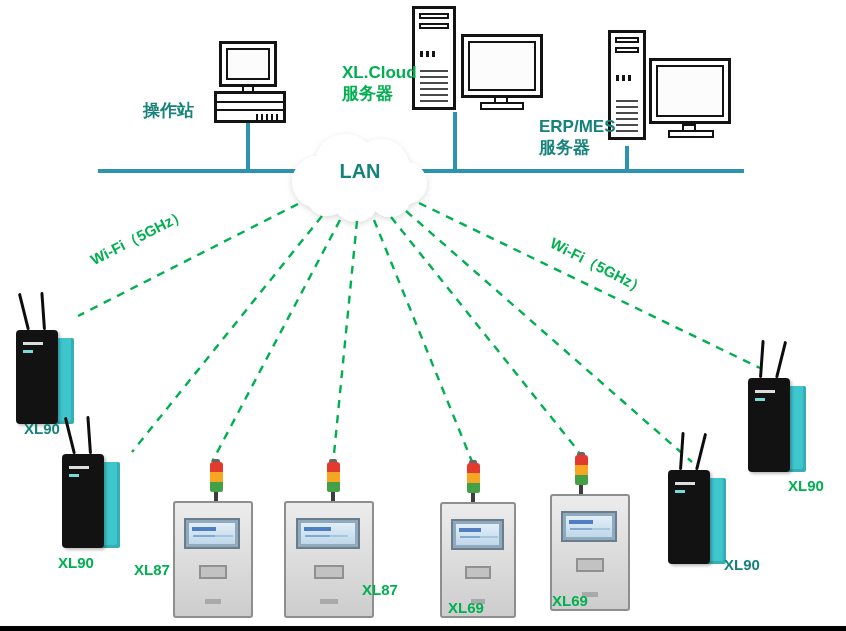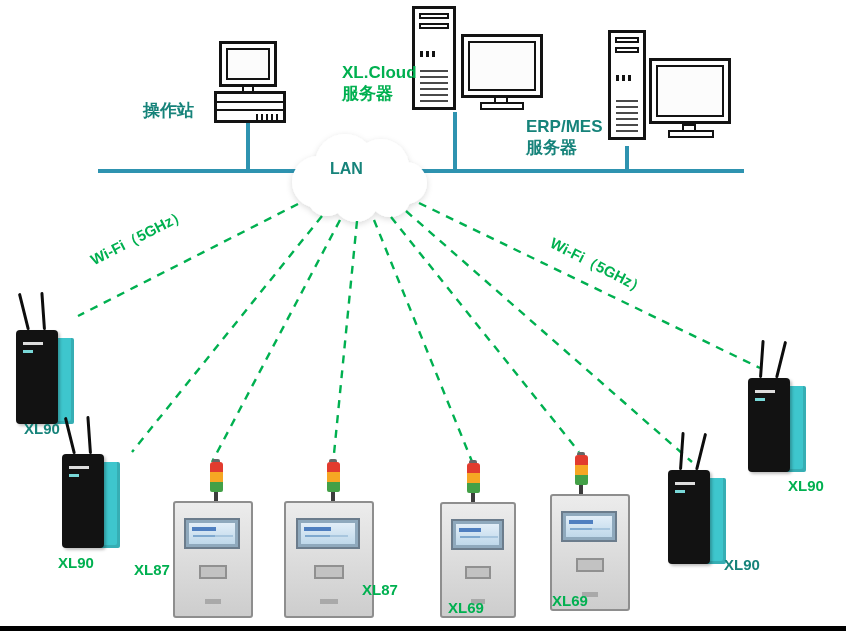--- a/index.html
+++ b/index.html
@@ -141,26 +141,26 @@
     <div class="bay"></div>
     <div class="bay"></div>
     <div class="btns"></div>
     <div class="grill"></div>
   </div>
   <div class="crt" style="left:649px;top:58px;width:82px;height:66px">
     <div class="scr"></div>
   </div>
   <div class="neck" style="left:682px;top:124px;width:14px;height:8px"></div>
   <div class="mbase" style="left:668px;top:130px;width:46px;height:8px"></div>
-  <div class="lbl teal h17" style="left:526px;top:116px">
+  <div class="lbl teal h17" style="left:539px;top:116px">
     <span>ERP/MES</span>
     <span>服务器</span>
   </div>
 
-  <div class="lbl teal" style="left:330px;top:160px;width:60px;text-align:left;font-size:16px">LAN</div>
+  <div class="lbl teal" style="left:330px;top:160px;width:60px;text-align:center;font-size:20px">LAN</div>
 
   <div class="lbl green" style="left:92px;top:252px;font-size:15px;transform:rotate(-27deg);transform-origin:0 50%">Wi-Fi（5GHz）</div>
   <div class="lbl green" style="left:551px;top:233px;font-size:15px;transform:rotate(27deg);transform-origin:0 50%">Wi-Fi（5GHz）</div>
 
   <div class="xl90" style="left:16px;top:298px">
     <div class="ant a1"></div>
     <div class="ant a2"></div>
     <div class="panel"></div>
     <div class="bod"></div>
   </div>

